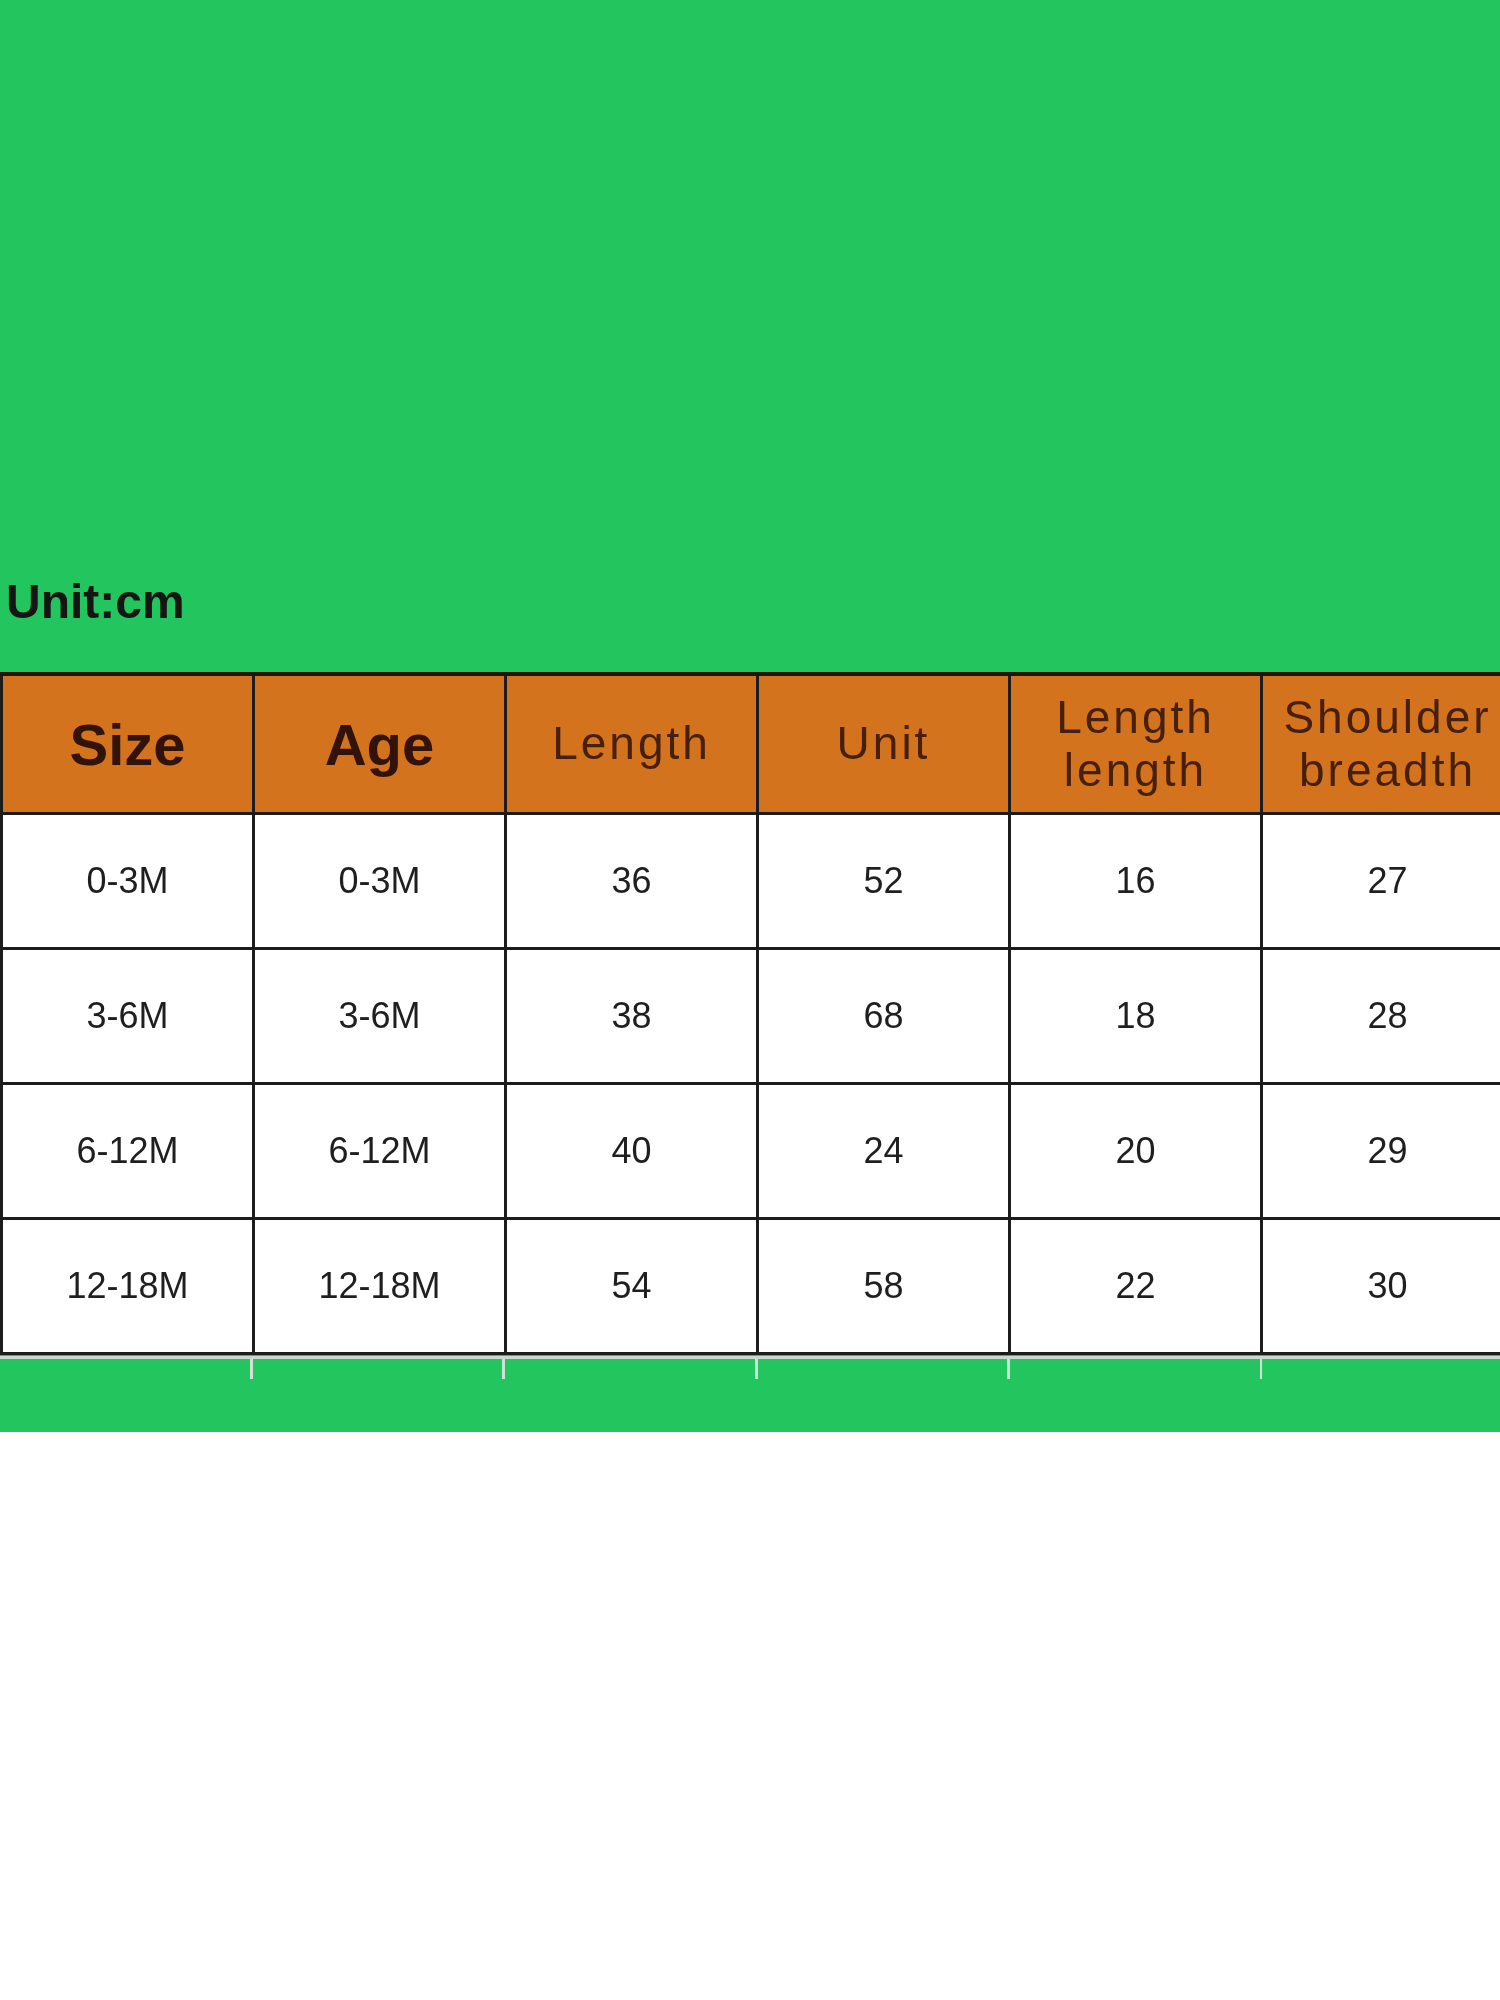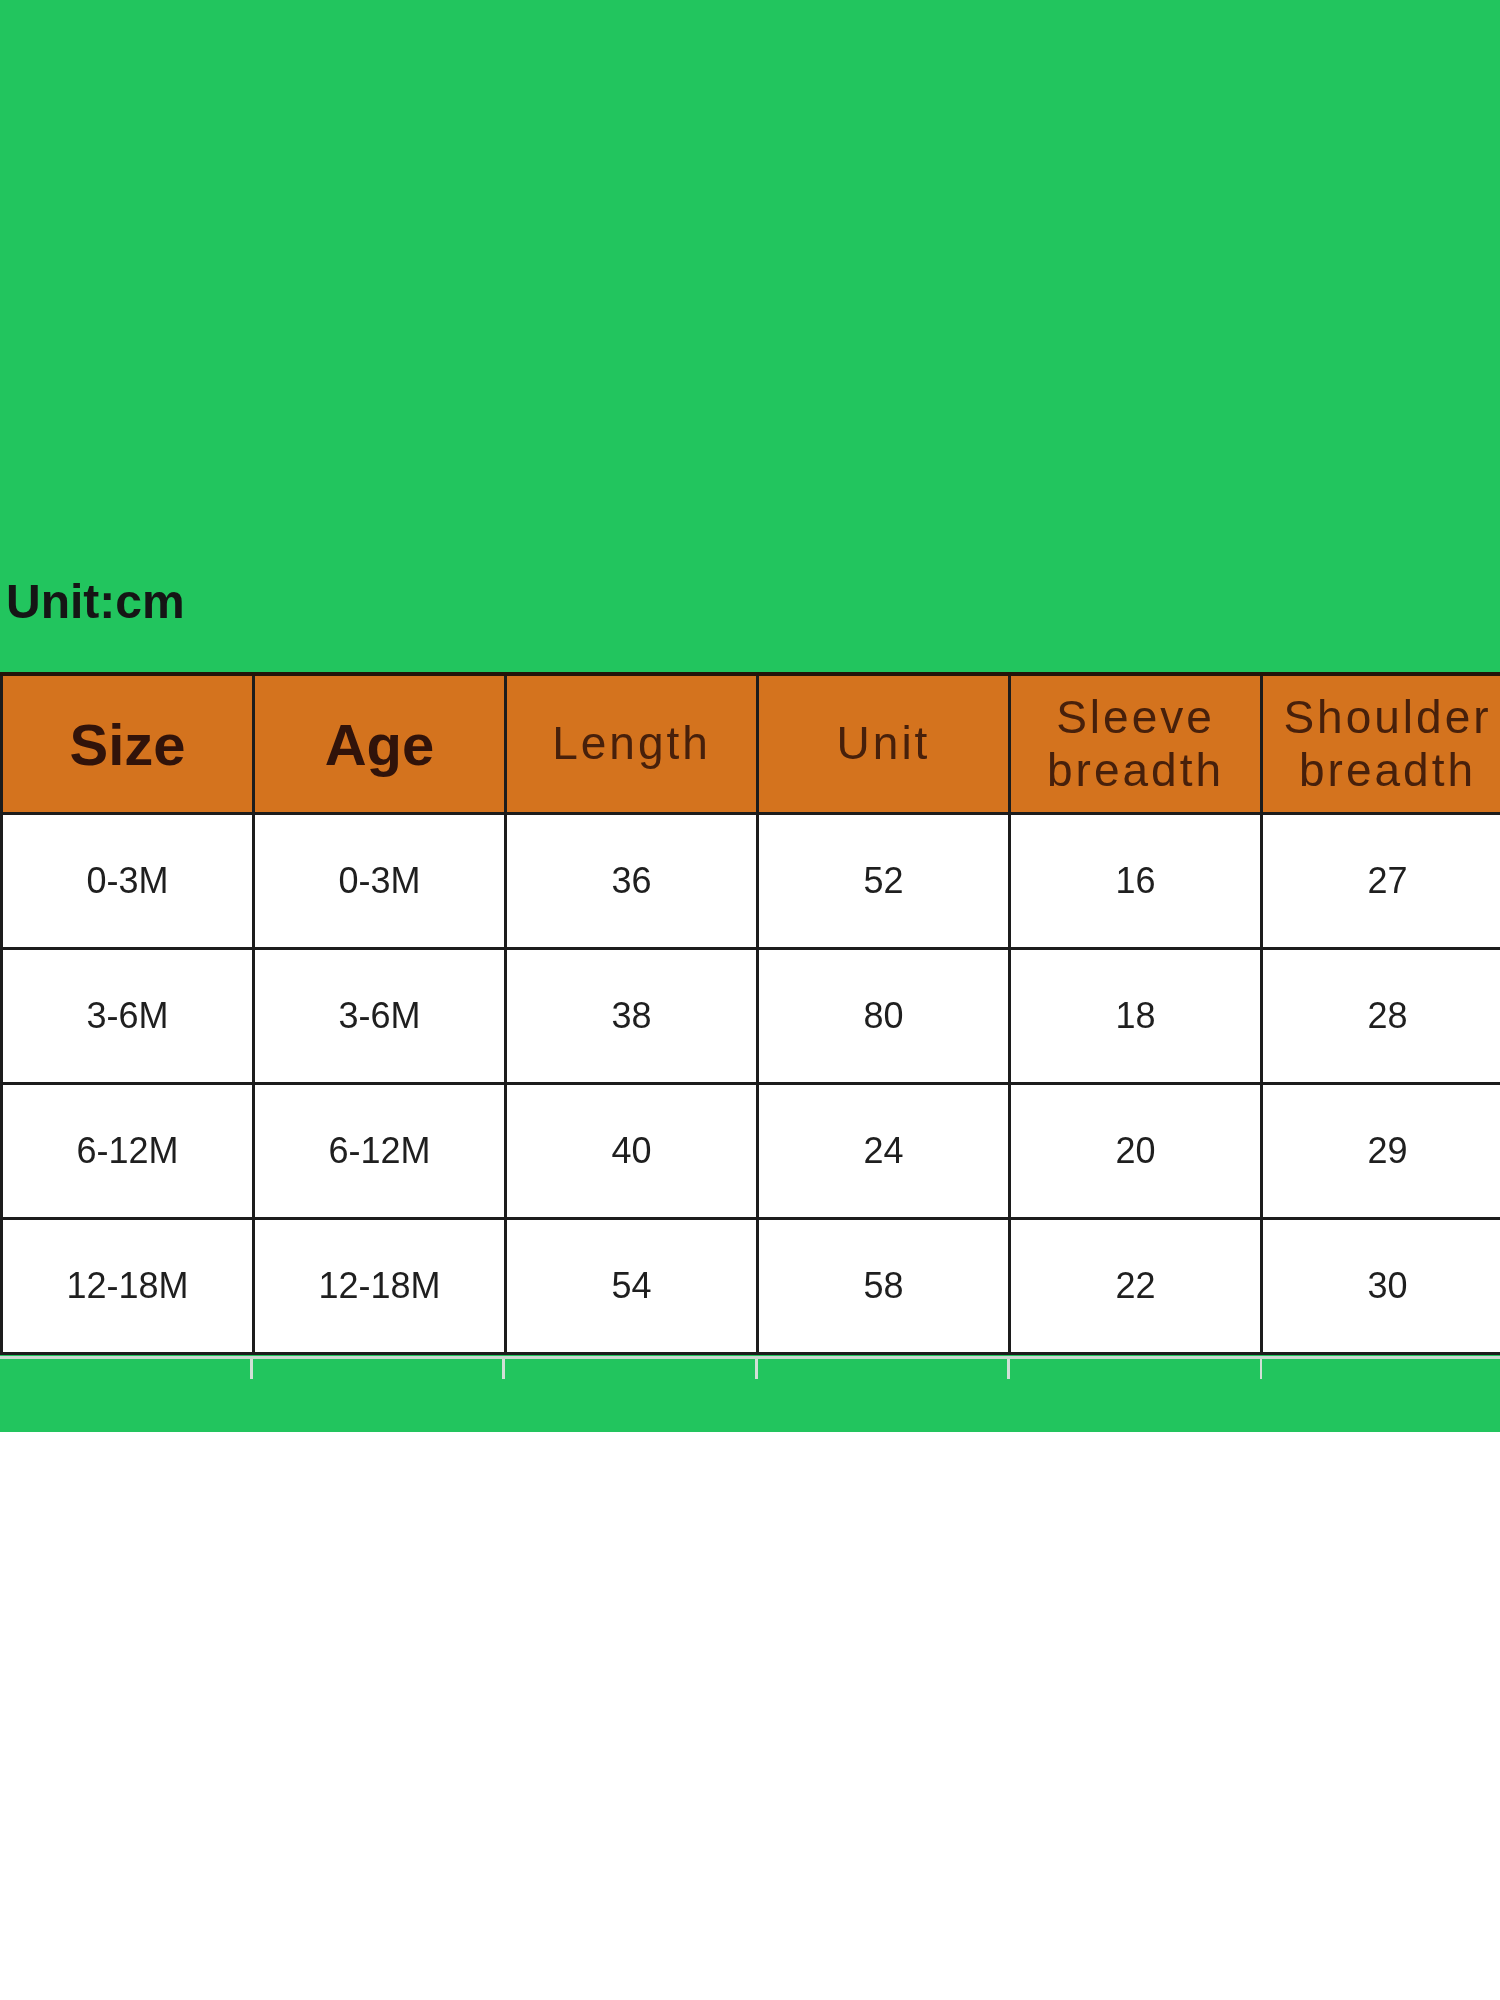--- a/index.html
+++ b/index.html
@@ -81,38 +81,38 @@
 
   <div class="unit-label">Unit:cm</div>
 
   <table class="size-chart">
     <thead>
       <tr id="header-row">
           <th class="h-sans">Size</th>
           <th class="h-sans">Age</th>
           <th class="h-serif">Length</th>
           <th class="h-serif">Unit</th>
-          <th class="h-serif">Sleeve breadth</th>
+          <th class="h-serif">Length length</th>
           <th class="h-serif">Shoulder breadth</th>
         </tr>
     </thead>
     <tbody id="body-rows">
         <tr>
           <td>0-3M</td>
           <td>0-3M</td>
           <td>36</td>
           <td>52</td>
           <td>16</td>
           <td>27</td>
         </tr>
         <tr>
           <td>3-6M</td>
           <td>3-6M</td>
           <td>38</td>
-          <td>80</td>
+          <td>68</td>
           <td>18</td>
           <td>28</td>
         </tr>
         <tr>
           <td>6-12M</td>
           <td>6-12M</td>
           <td>40</td>
           <td>24</td>
           <td>20</td>
           <td>29</td>

